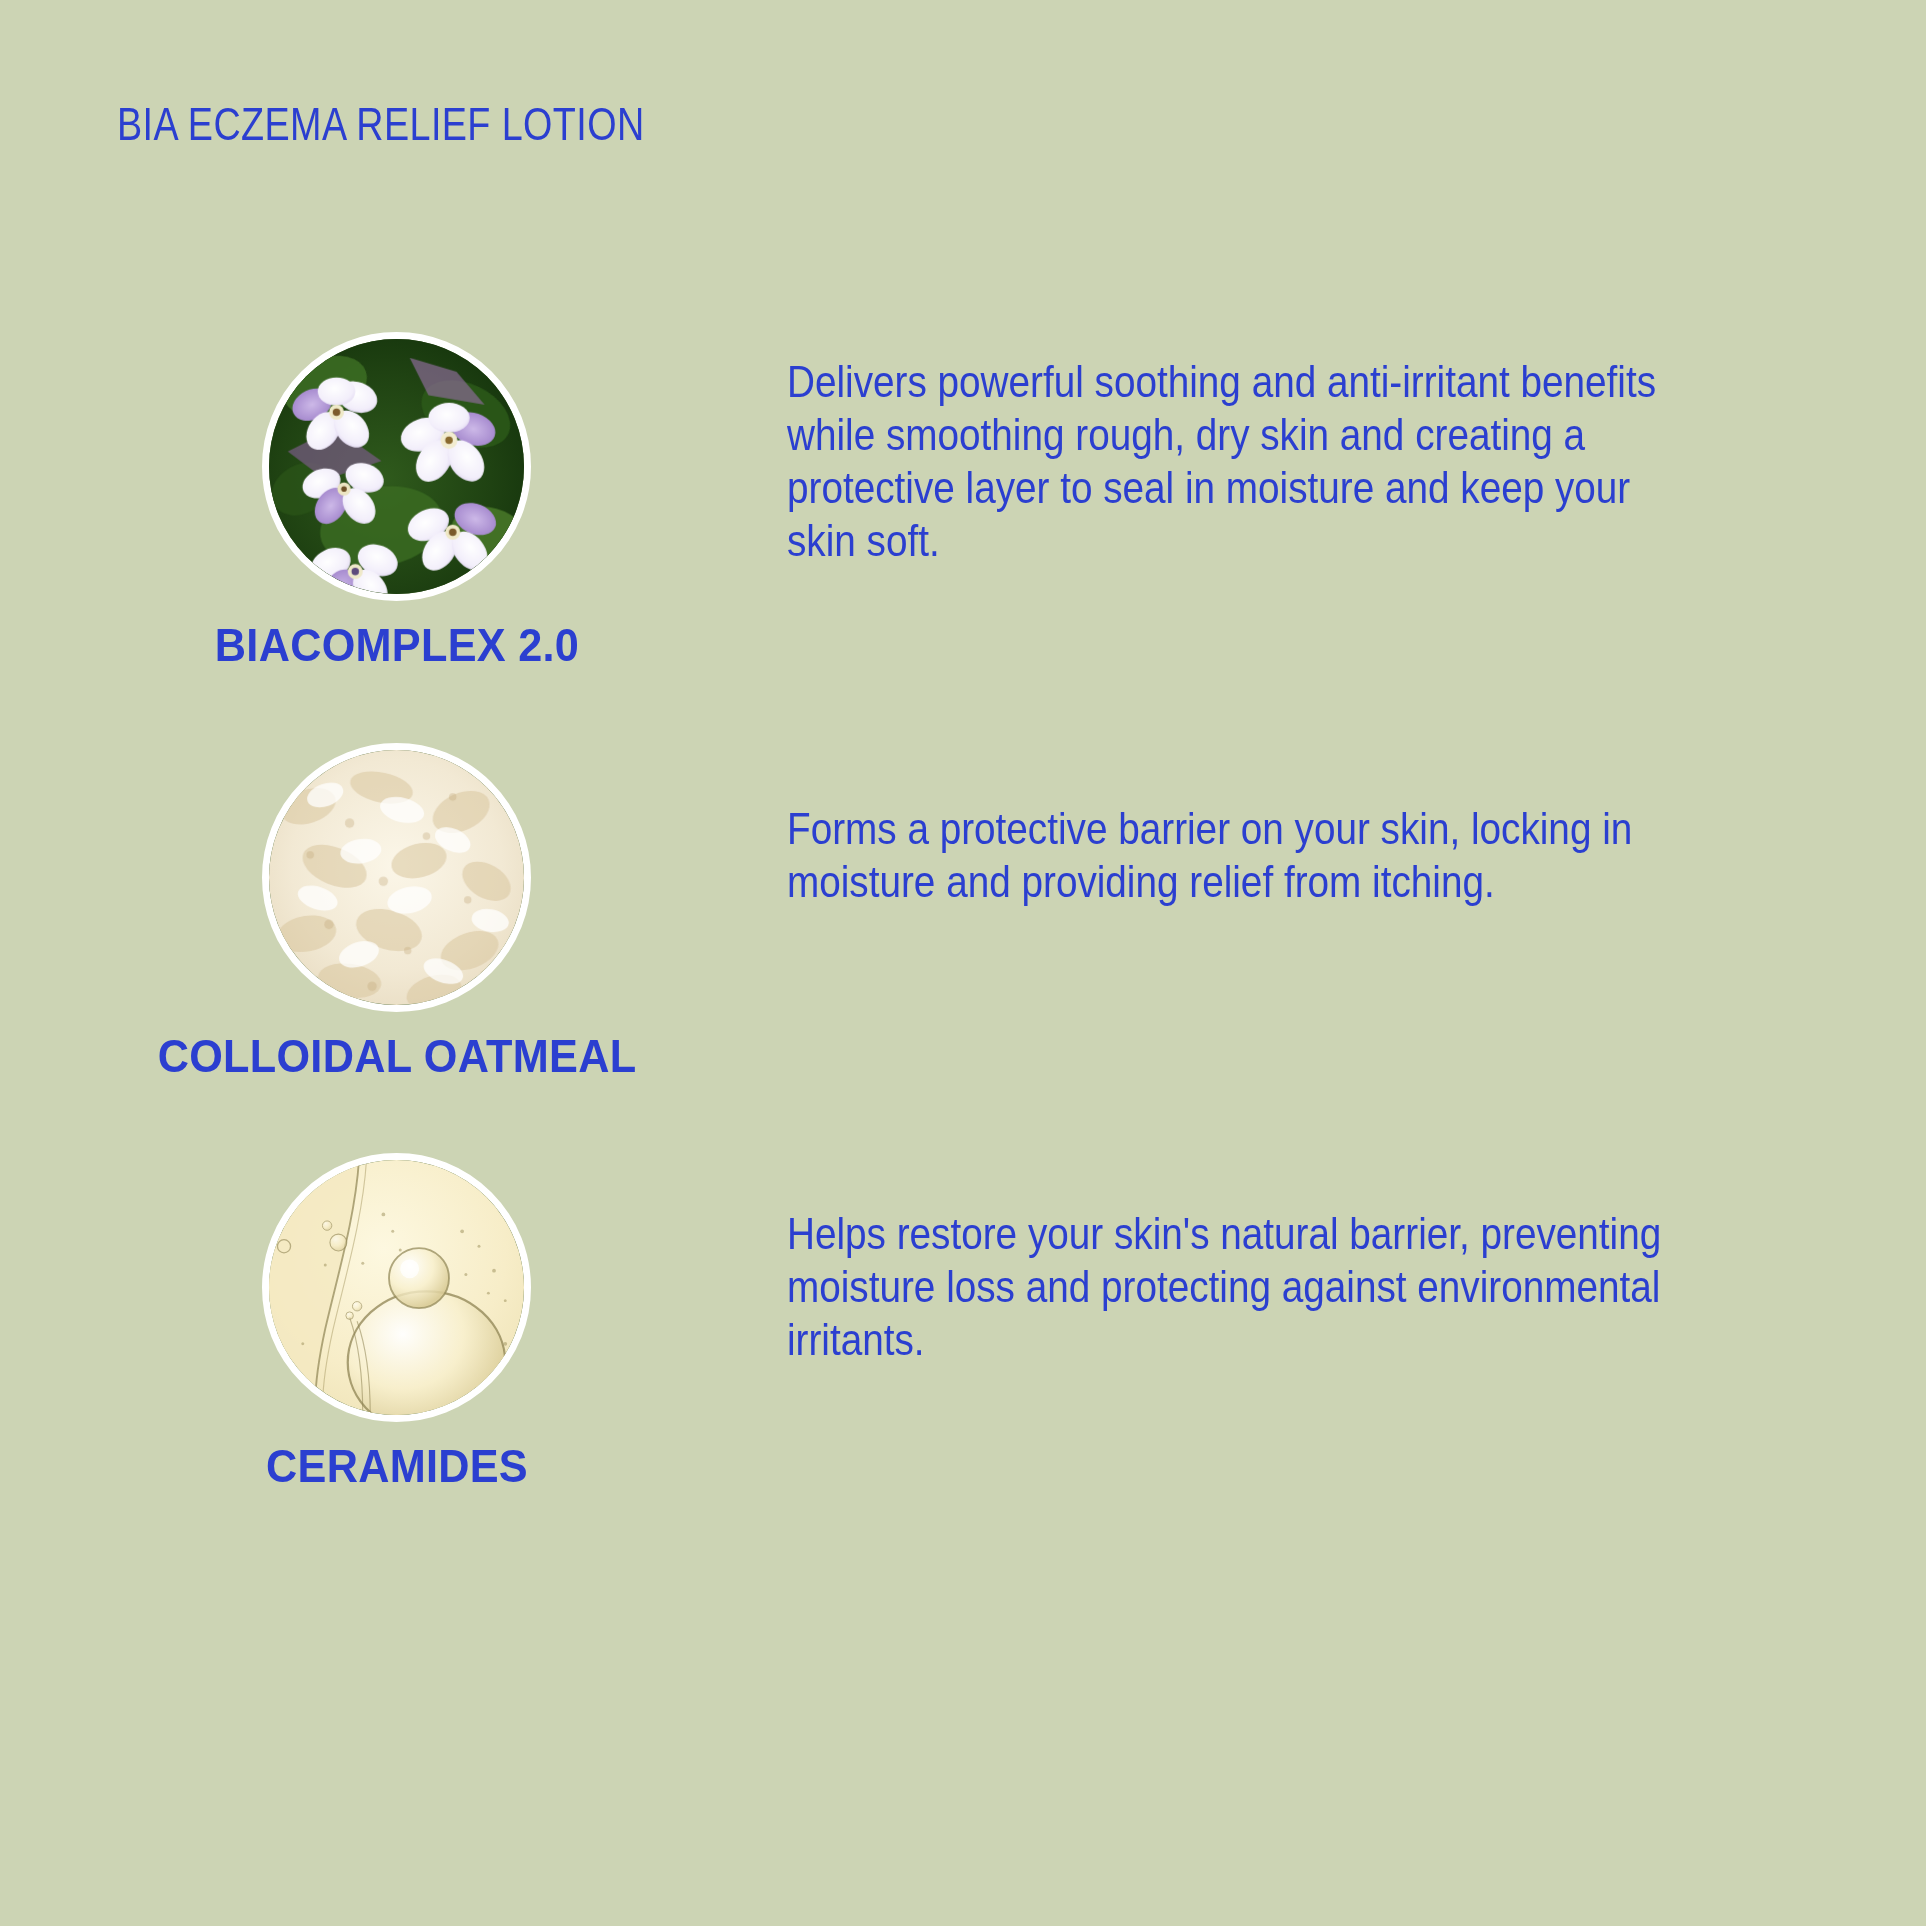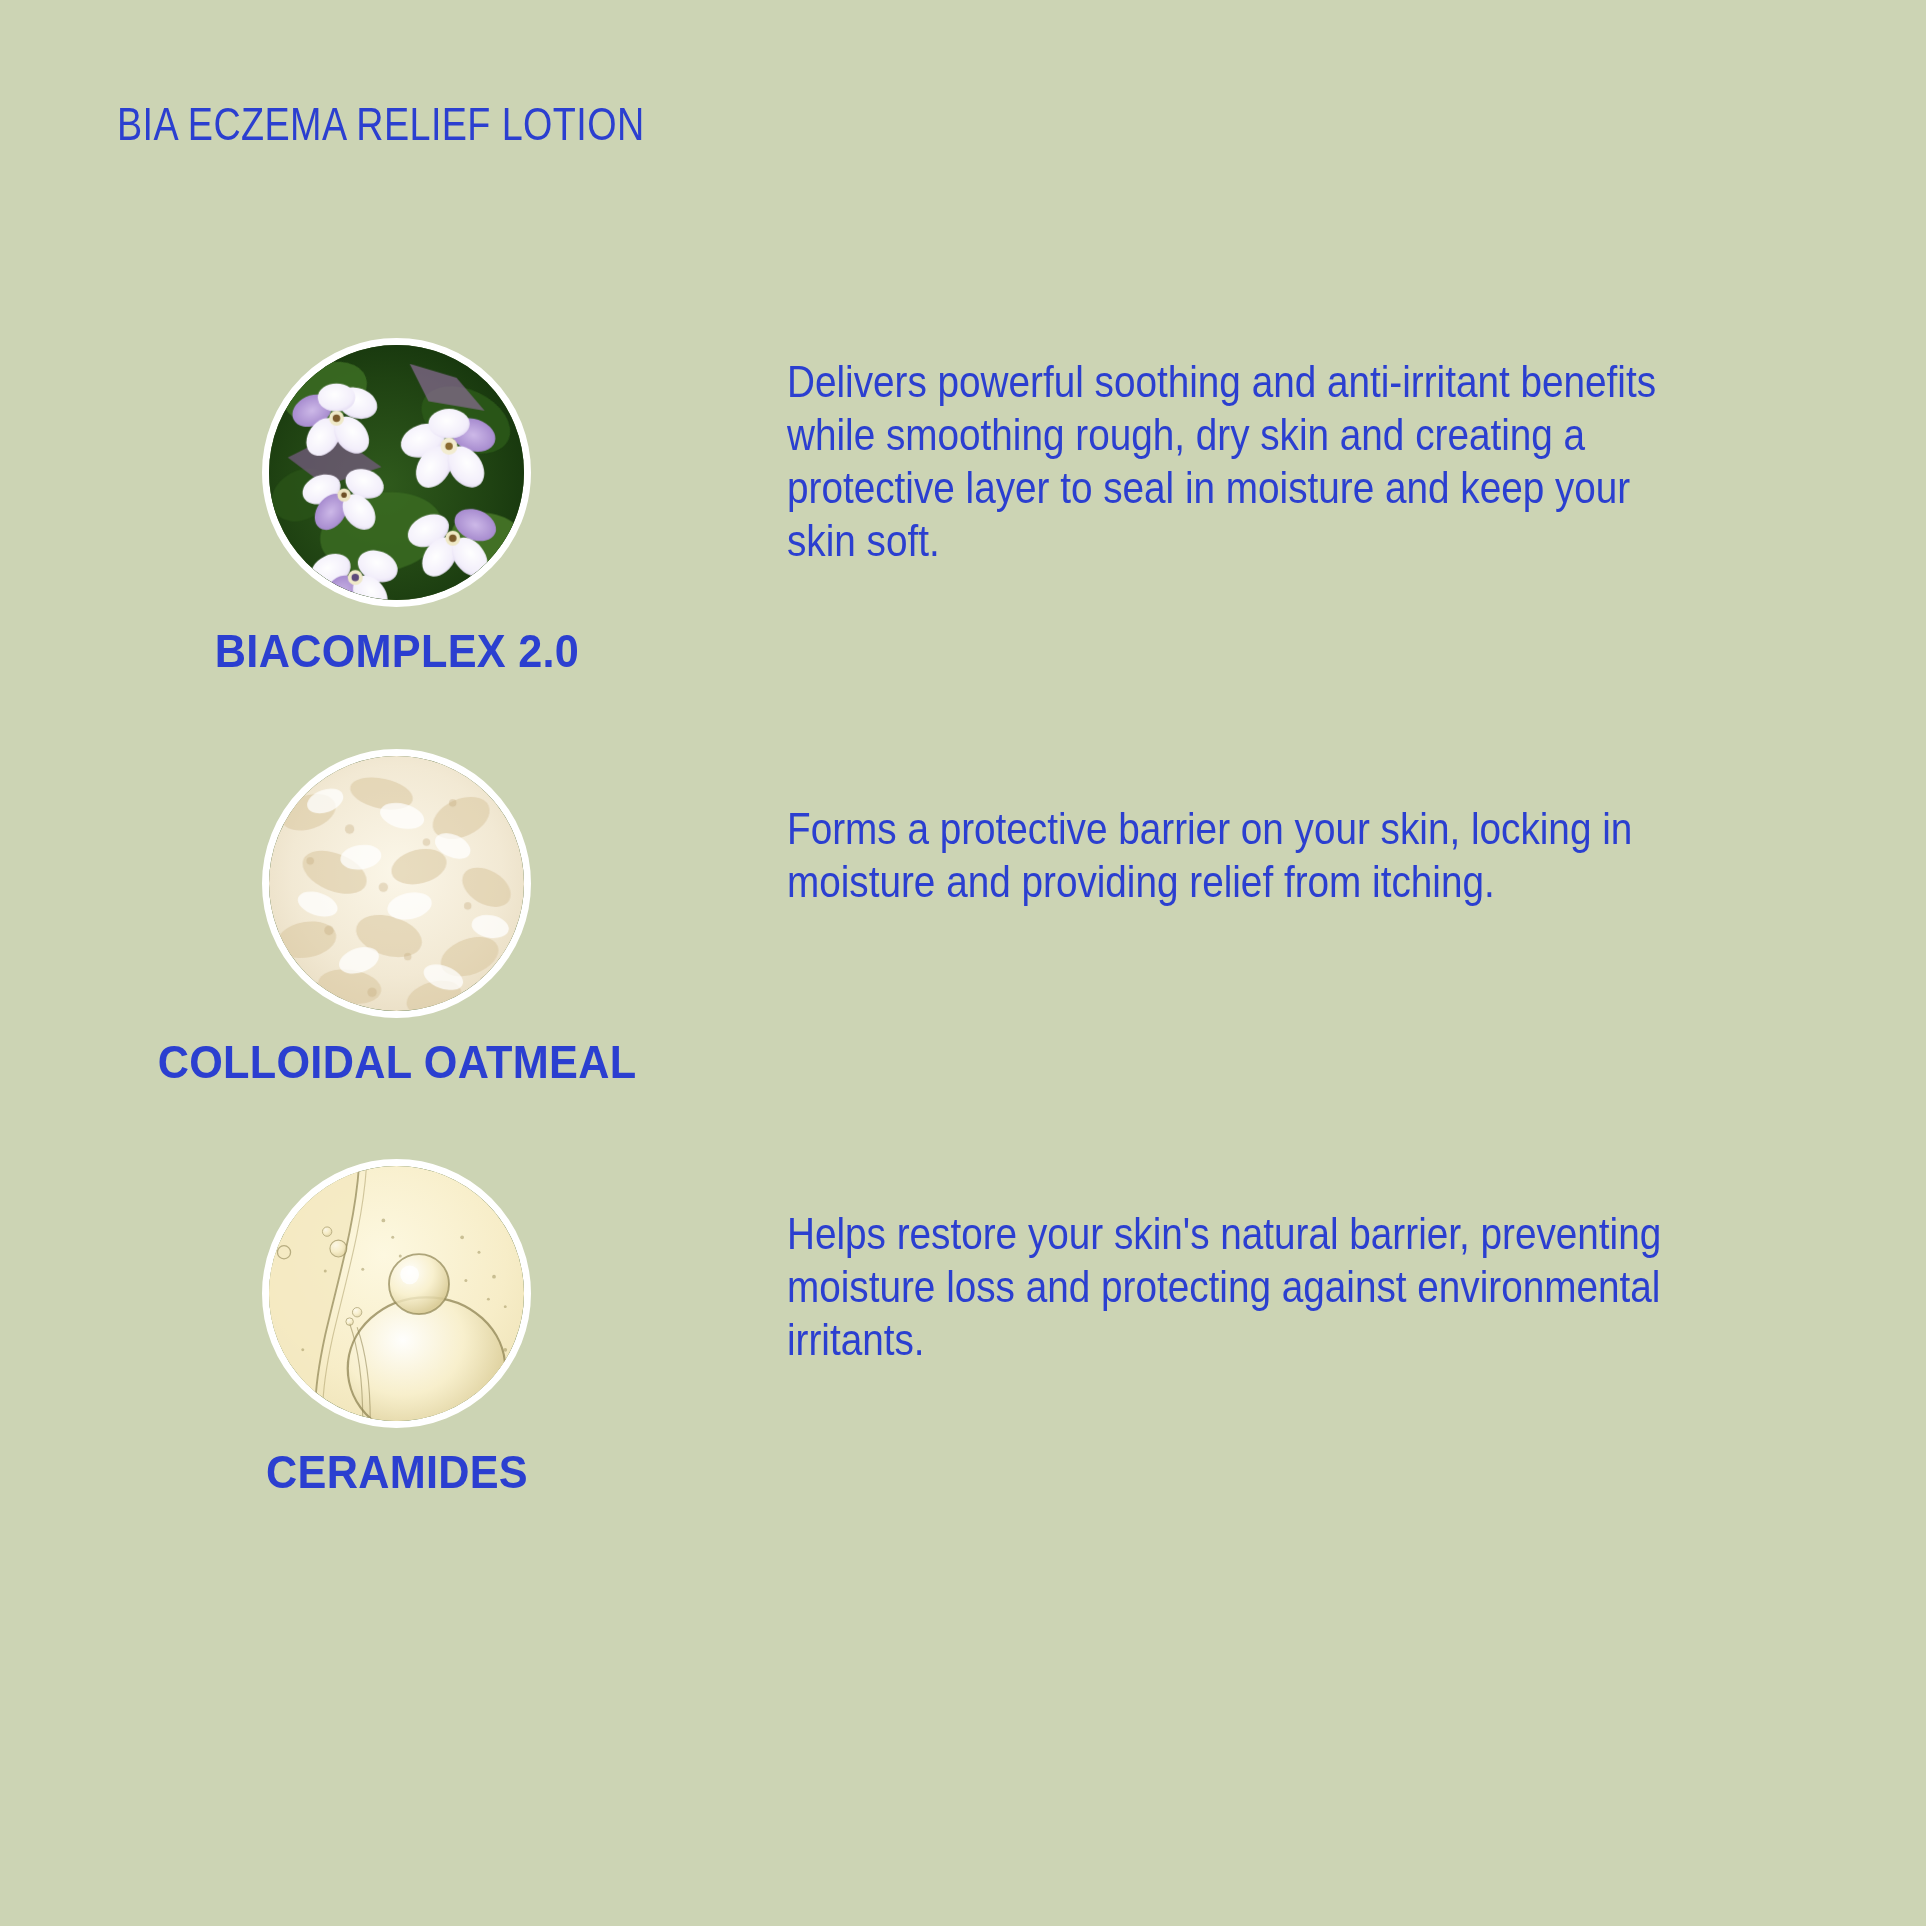--- a/index.html
+++ b/index.html
@@ -25,21 +25,21 @@
     font-family:"Liberation Sans", sans-serif;
   }
 
   .block{position:absolute;left:0;width:1927px;}
   .block-1{top:332px;}
   .block-2{top:743px;}
   .block-3{top:1153px;}
 
   .media-col{
     position:absolute;
-    left:262px;top:6px;
+    left:262px;top:0;
     width:269px;
   }
 
   .circle{
     width:269px;height:269px;
     border-radius:50%;
     border:7px solid #ffffff;
     box-sizing:border-box;
     overflow:hidden;
     position:relative;

